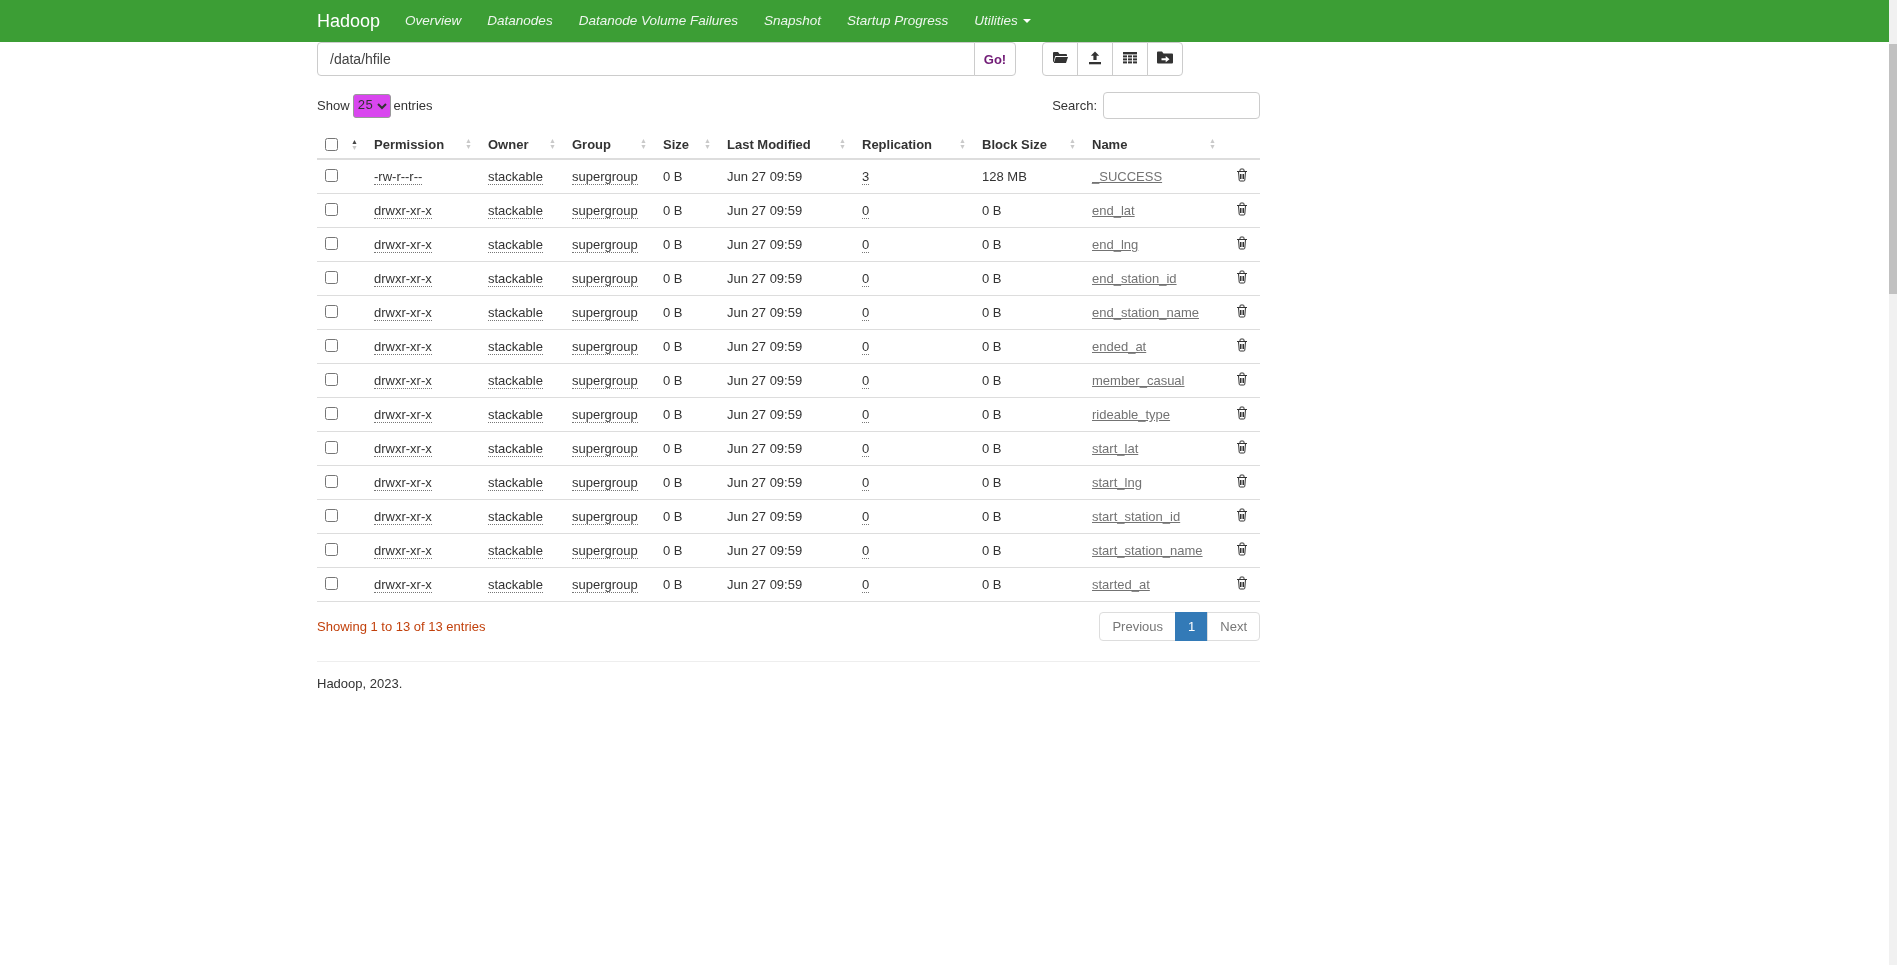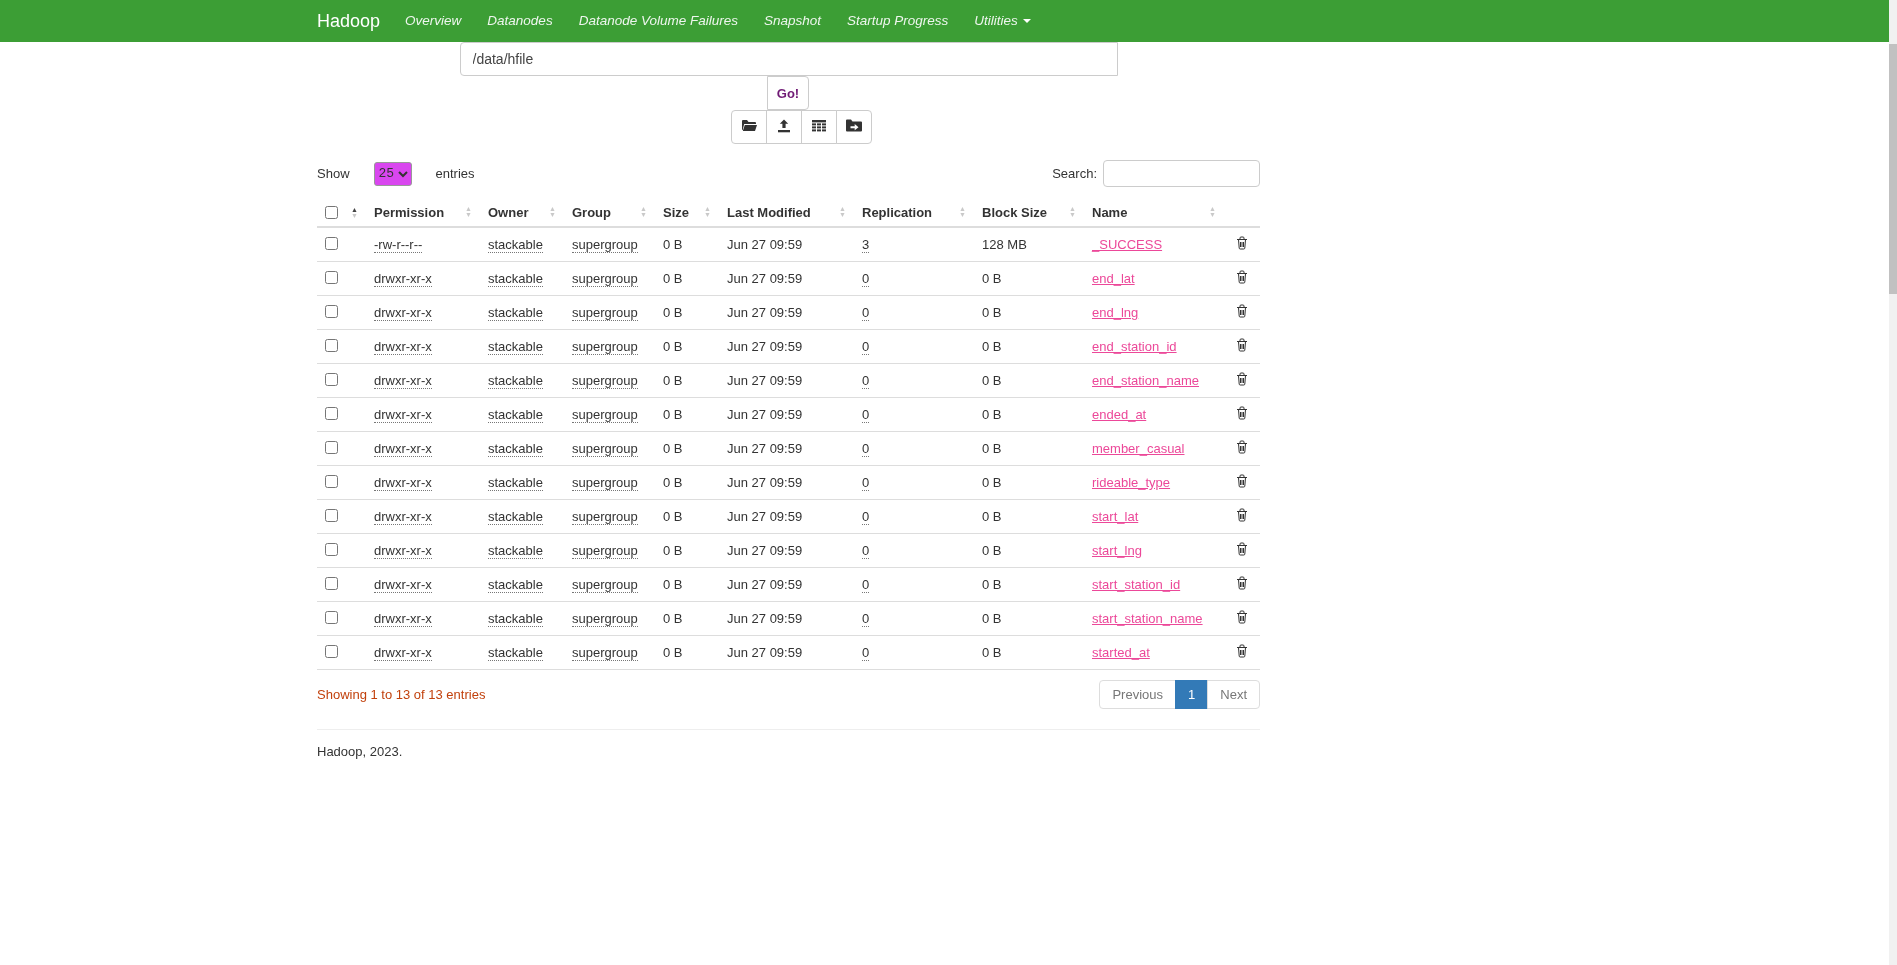--- a/index.html
+++ b/index.html
@@ -16,46 +16,46 @@
   .nav-item { color:#eef6ee; font-size:13.5px; padding:0 13px; line-height:42px; cursor:pointer; white-space:nowrap; }
   .caret { display:inline-block; width:0; height:0; border-top:4px solid #fff;
            border-left:4px solid transparent; border-right:4px solid transparent;
            margin-left:5px; vertical-align:middle; }
 
   
   .container { width:943px; margin-left:317px; }
   h1.page-title { font-size:31px; font-weight:500; margin:46px 0 30px; color:#333; }
 
   
-  .path-row { display:flex; align-items:center;flex-direction:column; }
+  .path-row { display:flex; align-items:flex-end; }
   .path-input { width:658px; height:34px; border:1px solid #ccc; border-radius:4px 0 0 4px;
                 padding:6px 12px; font-size:14px; color:#444; font-family:inherit; outline:none; }
   .go-btn { height:34px; width:42px; border:1px solid #ccc; background:#fff; border-radius:0 4px 4px 0;
             margin-left:-1px; font-weight:bold; font-size:13px; color:#701a75; cursor:pointer; font-family:inherit; }
   .icon-group { display:flex; margin-left:26px; }
   .icon-btn { height:34px; width:36px; border:1px solid #ccc; background:#fff; margin-left:-1px;
               display:flex; align-items:center; justify-content:center; cursor:pointer; padding:0; }
   .icon-btn:first-child { border-radius:4px 0 0 4px; margin-left:0; }
   .icon-btn:last-child { border-radius:0 4px 4px 0; }
 
   
   .controls-row { display:flex; justify-content:space-between; align-items:center; margin-top:16px; }
-  .show-group { display:flex; align-items:center; gap:24px; font-size:13px; }
+  .show-group { display:flex; align-items:center; gap:3px; font-size:13px; }
   .len-select { height:24px; font-size:13px; font-family:Liberation Mono, monospace; border:1px solid #999; border-radius:3px; background:#d946ef; color:#333; }
   .search-group { display:flex; align-items:center; gap:6px; font-size:13px; }
   .search-input { width:157px; height:27px; border:1px solid #ccc; border-radius:4px; padding:3px 8px; font-family:inherit; outline:none; }
 
   
   table.listing { width:100%; border-collapse:collapse; margin-top:12px; font-size:13px; border-bottom:1px solid #ddd; }
   .listing th { text-align:left; padding:6px 8px; border-bottom:2px solid #ddd; font-weight:bold; vertical-align:middle; }
   .listing td { padding:8px; border-top:1px solid #ddd; vertical-align:middle; }
   .check-head { display:flex; align-items:center; justify-content:space-between; }
   input[type=checkbox] { margin:0; width:13px; height:13px; cursor:pointer; }
   .dotted { border-bottom:1px dotted #777; cursor:help; }
-  a.name-link { color:#ec4899; text-decoration:underline; cursor:pointer;text-align:center; }
+  a.name-link { color:#737373; text-decoration:underline; cursor:pointer;text-align:center; }
   .sort { float:right; display:flex; flex-direction:column; font-size:7px; line-height:6px;
           color:#c9c9c9; cursor:pointer; margin-top:1px; }
   .sort i { font-style:normal; }
   .sort.sorted i.s-up { color:#444; }
   .td-trash { text-align:center; }
   .trash { cursor:pointer; display:inline-block; }
 
   
   .table-footer { display:flex; justify-content:space-between; align-items:center; margin-top:10px; }
   .summary { font-size:13px; color:#c2410c; }

